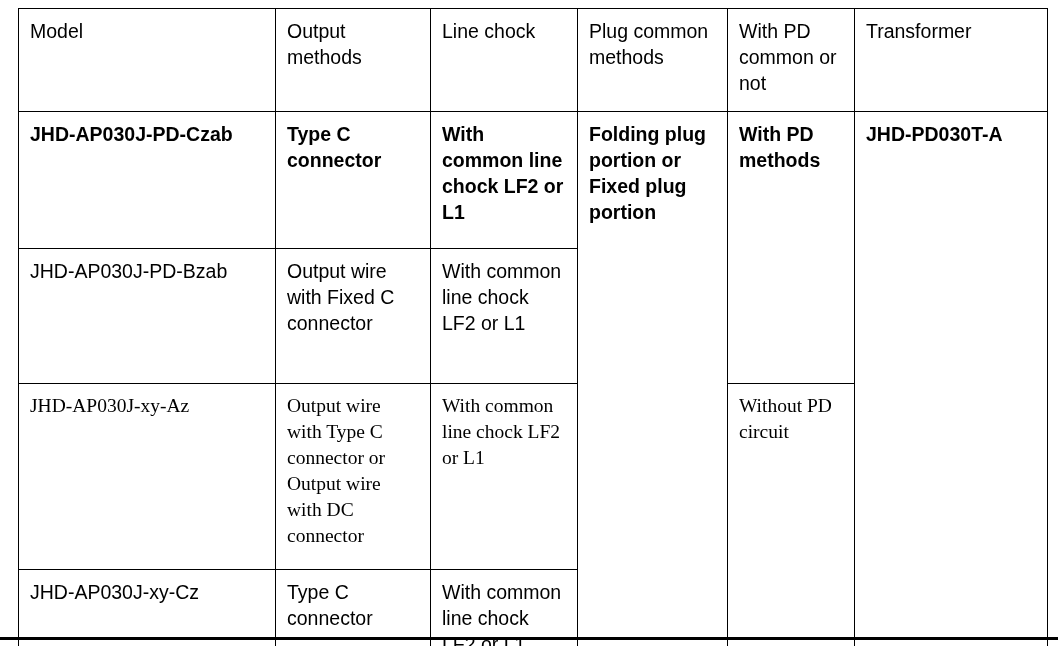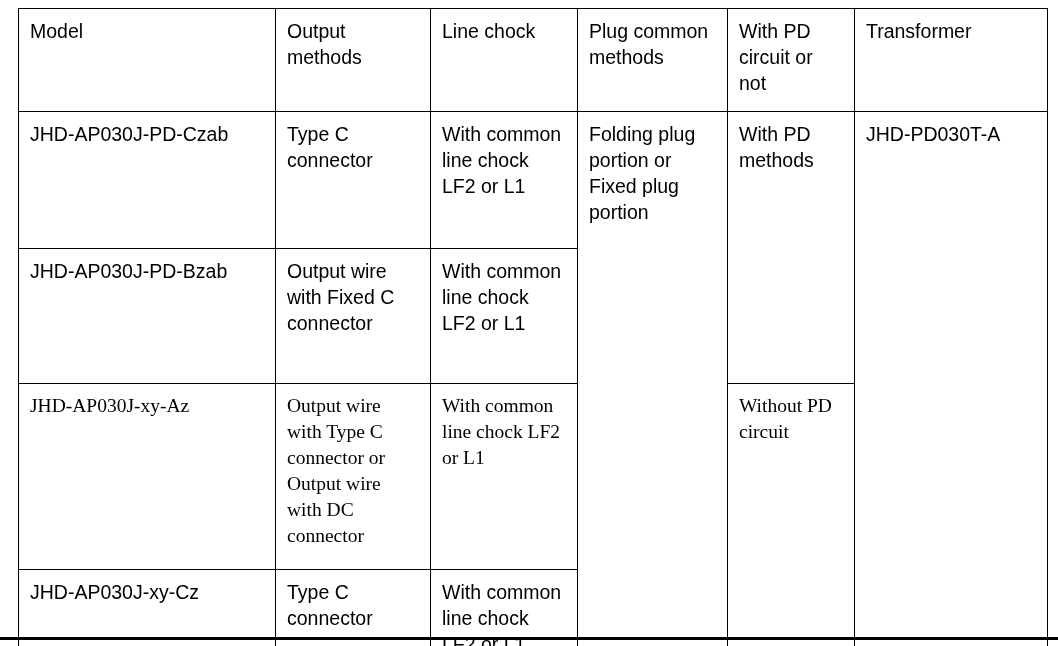--- a/index.html
+++ b/index.html
@@ -35,21 +35,21 @@
     font-size: 19.5px;
     line-height: 26px;
     font-weight: 400;
     word-wrap: break-word;
     background: #ffffff;
   }
   .spec-table tr.header-row td {
     height: 89px;
     border-radius: 30px;
   }
-  .spec-table tr.data-row-1 td { height: 123px; }
+  .spec-table tr.data-row-1 td { height: 123px; font-weight: bold; }
   .spec-table tr.data-row-2 td { height: 121px; }
   .spec-table tr.data-row-3 td { height: 172px; font-family: Liberation Serif, serif; }
   .spec-table tr.data-row-4 td { height: 124px; }
 
   .col-model      { width: 257px; }
   .col-output     { width: 155px; }
   .col-chock      { width: 147px; }
   .col-plug       { width: 150px; }
   .col-pd         { width: 127px; }
   .col-transformer{ width: 193px; }
@@ -76,21 +76,21 @@
       <col class="col-plug">
       <col class="col-pd">
       <col class="col-transformer">
     </colgroup>
     <tbody>
       <tr class="header-row">
         <td>Model</td>
         <td>Output methods</td>
         <td>Line chock</td>
         <td>Plug common methods</td>
-        <td>With PD circuit or not</td>
+        <td>With PD common or not</td>
         <td>Transformer</td>
       </tr>
 
       <tr class="data-row-1">
         <td>JHD-AP030J-PD-Czab</td>
         <td>Type C connector</td>
         <td>With common line chock LF2 or L1</td>
         <td rowspan="4">Folding plug portion or Fixed plug portion</td>
         <td rowspan="2">With PD methods</td>
         <td rowspan="4">JHD-PD030T-A</td>

